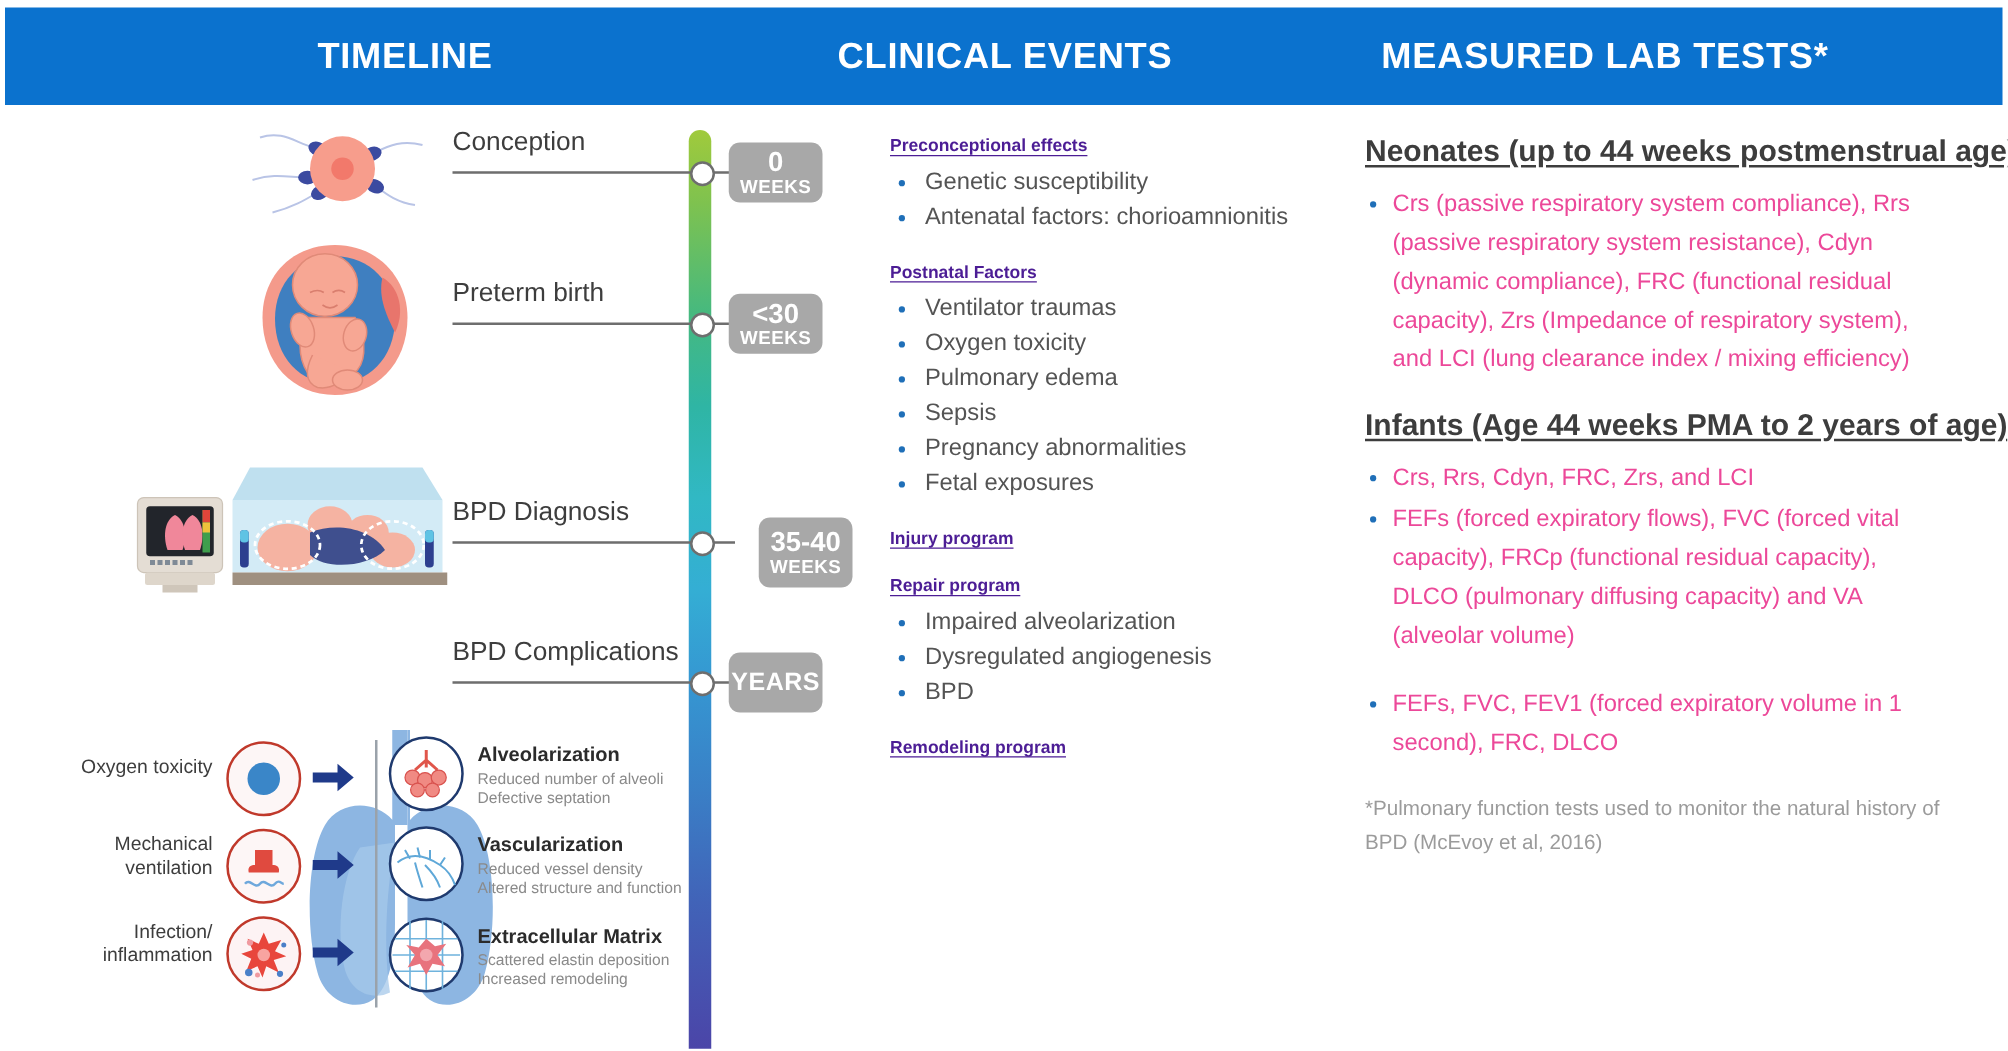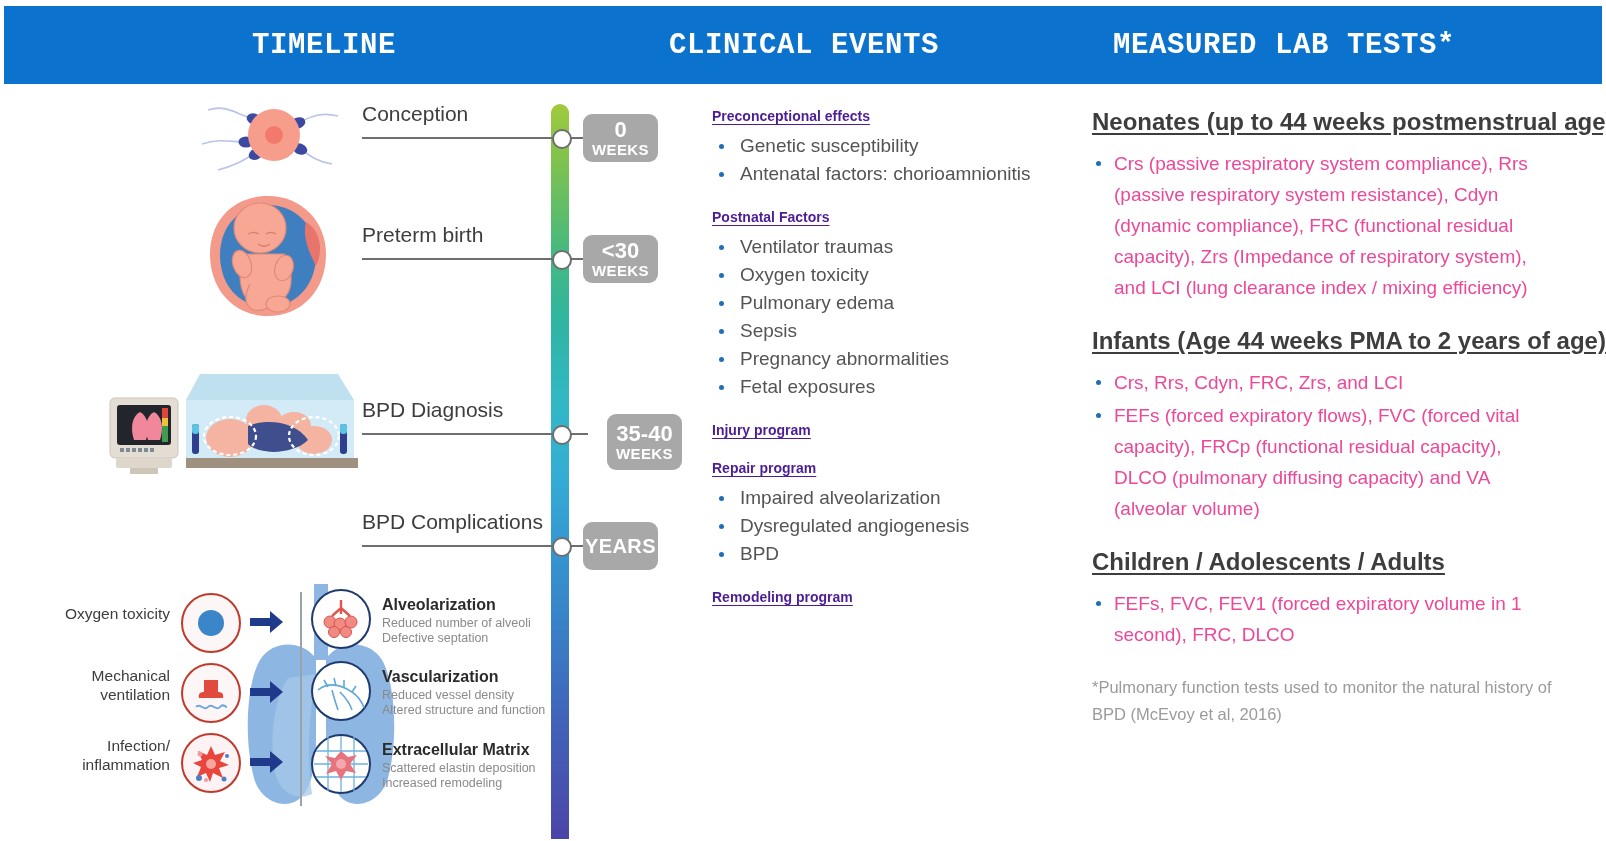--- a/index.html
+++ b/index.html
@@ -16,21 +16,20 @@
   
   .header-bar{
     position:absolute;left:4px;top:6px;width:1598px;height:78px;
     background:#0b72ce;
   }
   .header-title{
     position:absolute;top:0;height:78px;
     display:flex;align-items:center;justify-content:center;
     color:#ffffff;font-size:29px;font-weight:600;letter-spacing:.6px;
     white-space:nowrap;
-    font-family:Liberation Mono, monospace;
   }
   .ht-timeline{left:120px;width:400px;}
   .ht-clinical{left:600px;width:400px;}
   .ht-lab{left:1040px;width:480px;}
 
   
   .timeline-col{position:absolute;left:0;top:84px;width:680px;height:757px;}
 
   .tl-bar{
     position:absolute;left:551px;top:20px;width:18px;height:735px;
@@ -415,21 +414,20 @@
 
     <div class="lab-block">
       <div class="lab-head">Infants (Age 44 weeks PMA to 2 years of age)</div>
       <ul class="lab-bullets">
         <li>Crs, Rrs, Cdyn, FRC, Zrs,  and LCI</li>
         <li>FEFs (forced expiratory flows), FVC (forced vital capacity), FRCp (functional residual capacity), DLCO (pulmonary diffusing capacity) and VA (alveolar volume)</li>
       </ul>
     </div>
 
     <div class="lab-block">
-      <div class="lab-head">Children / Adolescents / Adults</div>
       <ul class="lab-bullets">
         <li>FEFs, FVC, FEV1 (forced expiratory volume in 1 second), FRC, DLCO</li>
       </ul>
     </div>
 
     <div class="footnote">*Pulmonary function tests used to monitor the natural history of BPD (McEvoy et al, 2016)</div>
   </div>
 
 </div>
 

